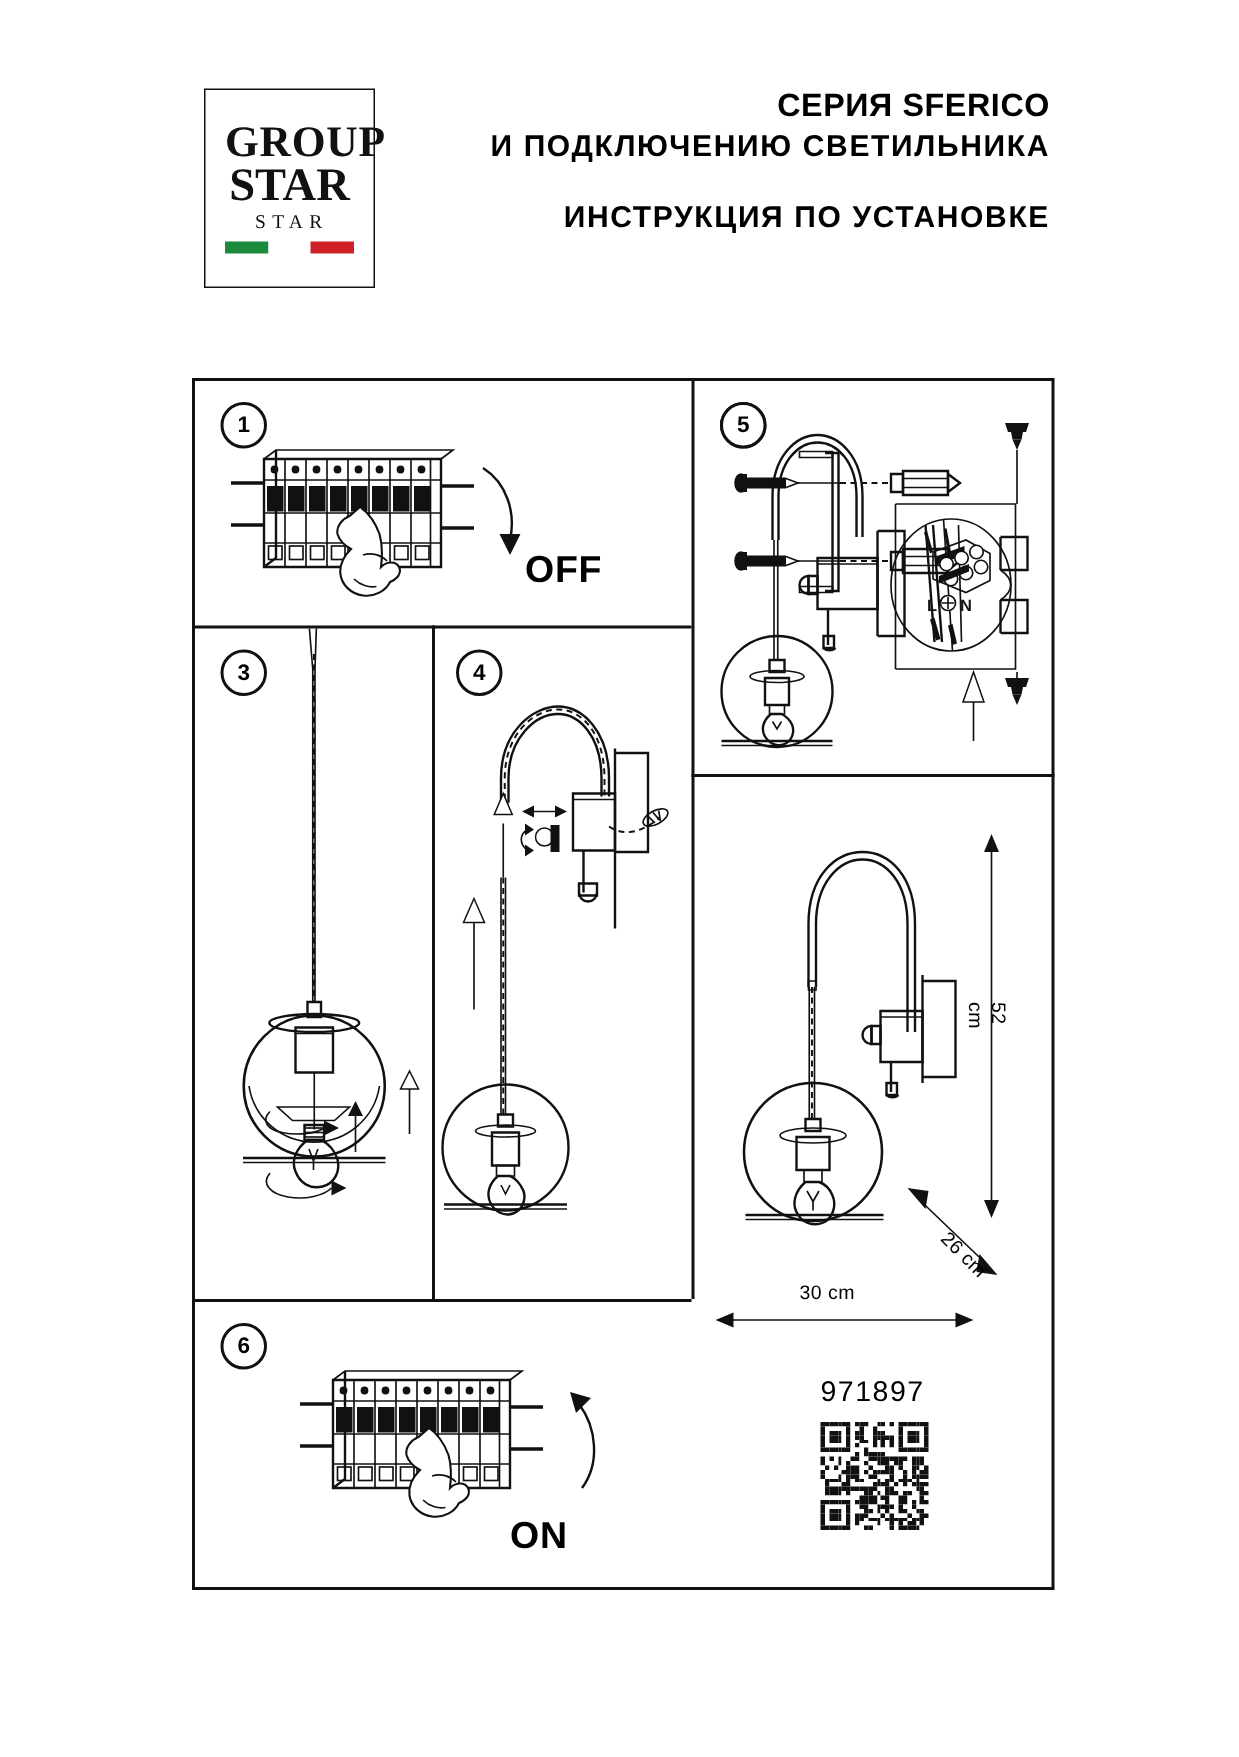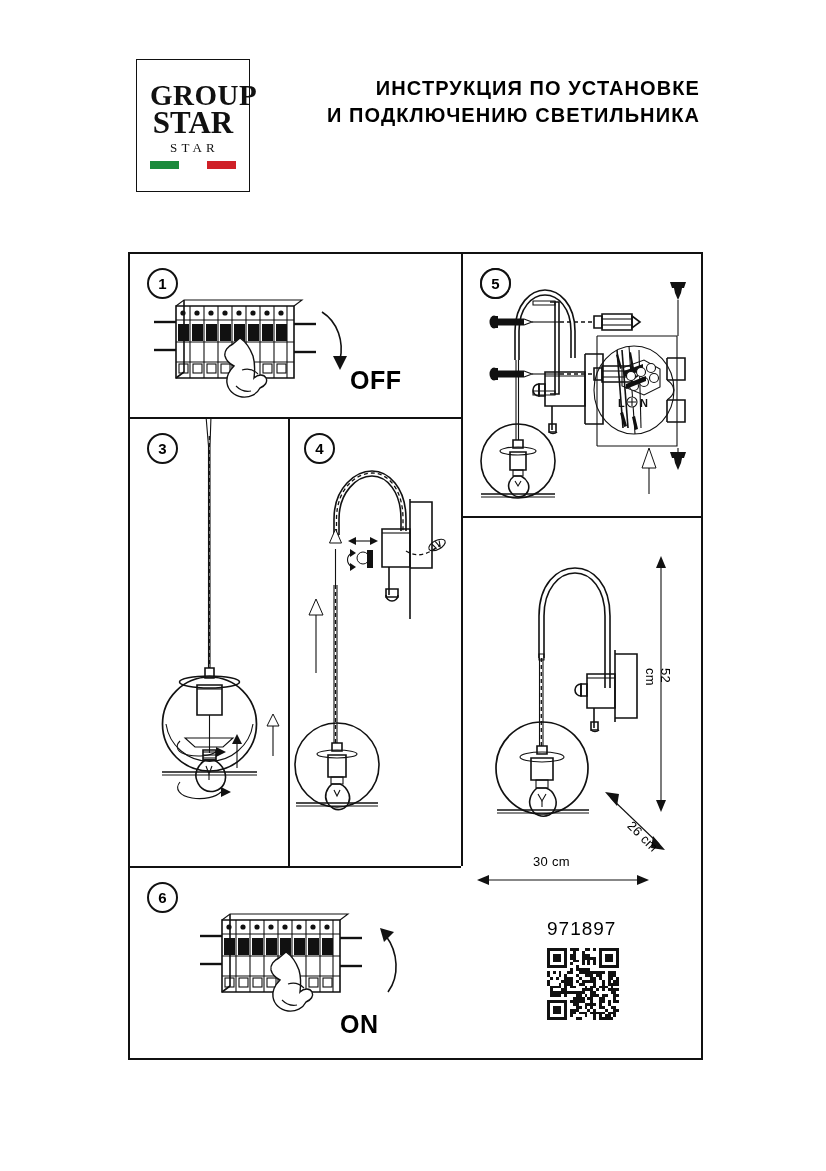--- a/index.html
+++ b/index.html
@@ -87,22 +87,23 @@
       <div id="logo-group">STAR</div>
       <div id="logo-flag">
         <i id="flag-g" style="background: rgb(27, 138, 60);"></i>
           <i id="flag-w" style="background: rgb(255, 255, 255);"></i>
           <i id="flag-r" style="background: rgb(207, 32, 39);"></i>
       </div>
     </div>
   </div>
 
   <div id="hdr-right">
+    <div class="hdr-series">СЕРИЯ SFERICO</div>
+    <div class="hdr-title" style="margin-top:0">И ПОДКЛЮЧЕНИЮ СВЕТИЛЬНИКА</div>
     <div class="hdr-title">ИНСТРУКЦИЯ ПО УСТАНОВКЕ</div>
-    <div class="hdr-title" style="margin-top:0">И ПОДКЛЮЧЕНИЮ СВЕТИЛЬНИКА</div>
   </div>
 </div>
 
 <div id="frame">
 
   <div class="vline" style="left:331px;top:0;height:612px;"></div>
   <div class="hline" style="left:0;top:163px;width:331px;"></div>
   <div class="vline" style="left:158px;top:163px;height:449px;"></div>
   <div class="hline" style="left:0;top:612px;width:331px;"></div>
   <div class="hline" style="left:331px;top:262px;width:242px;"></div>

